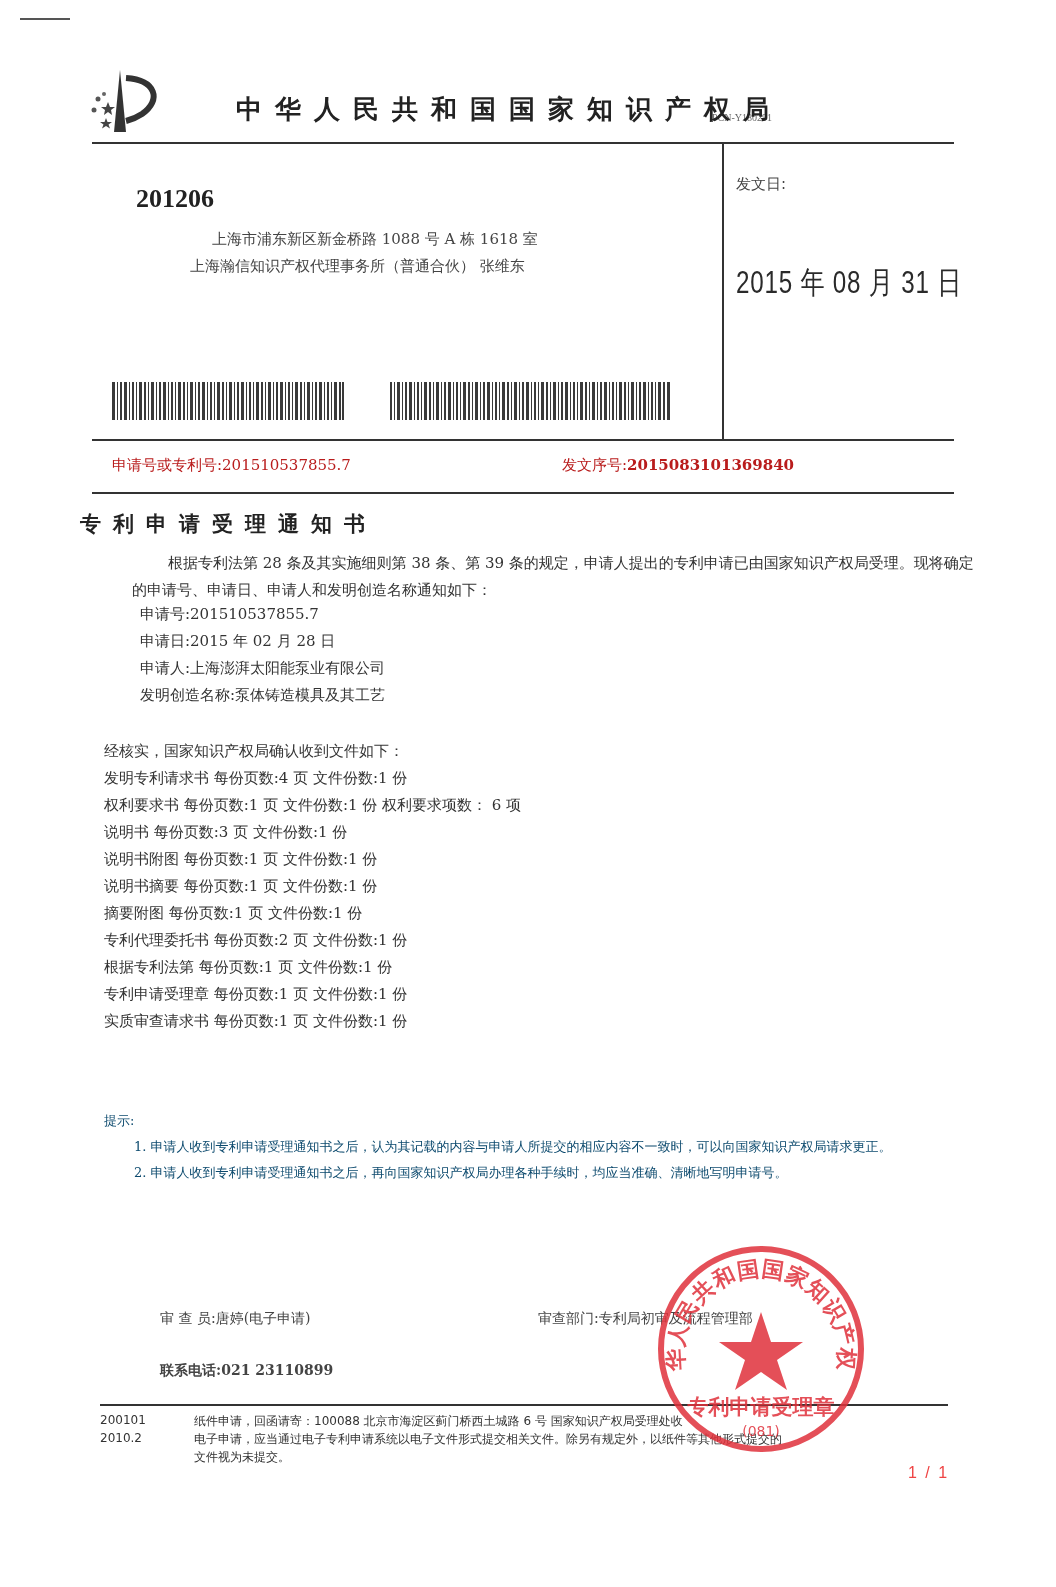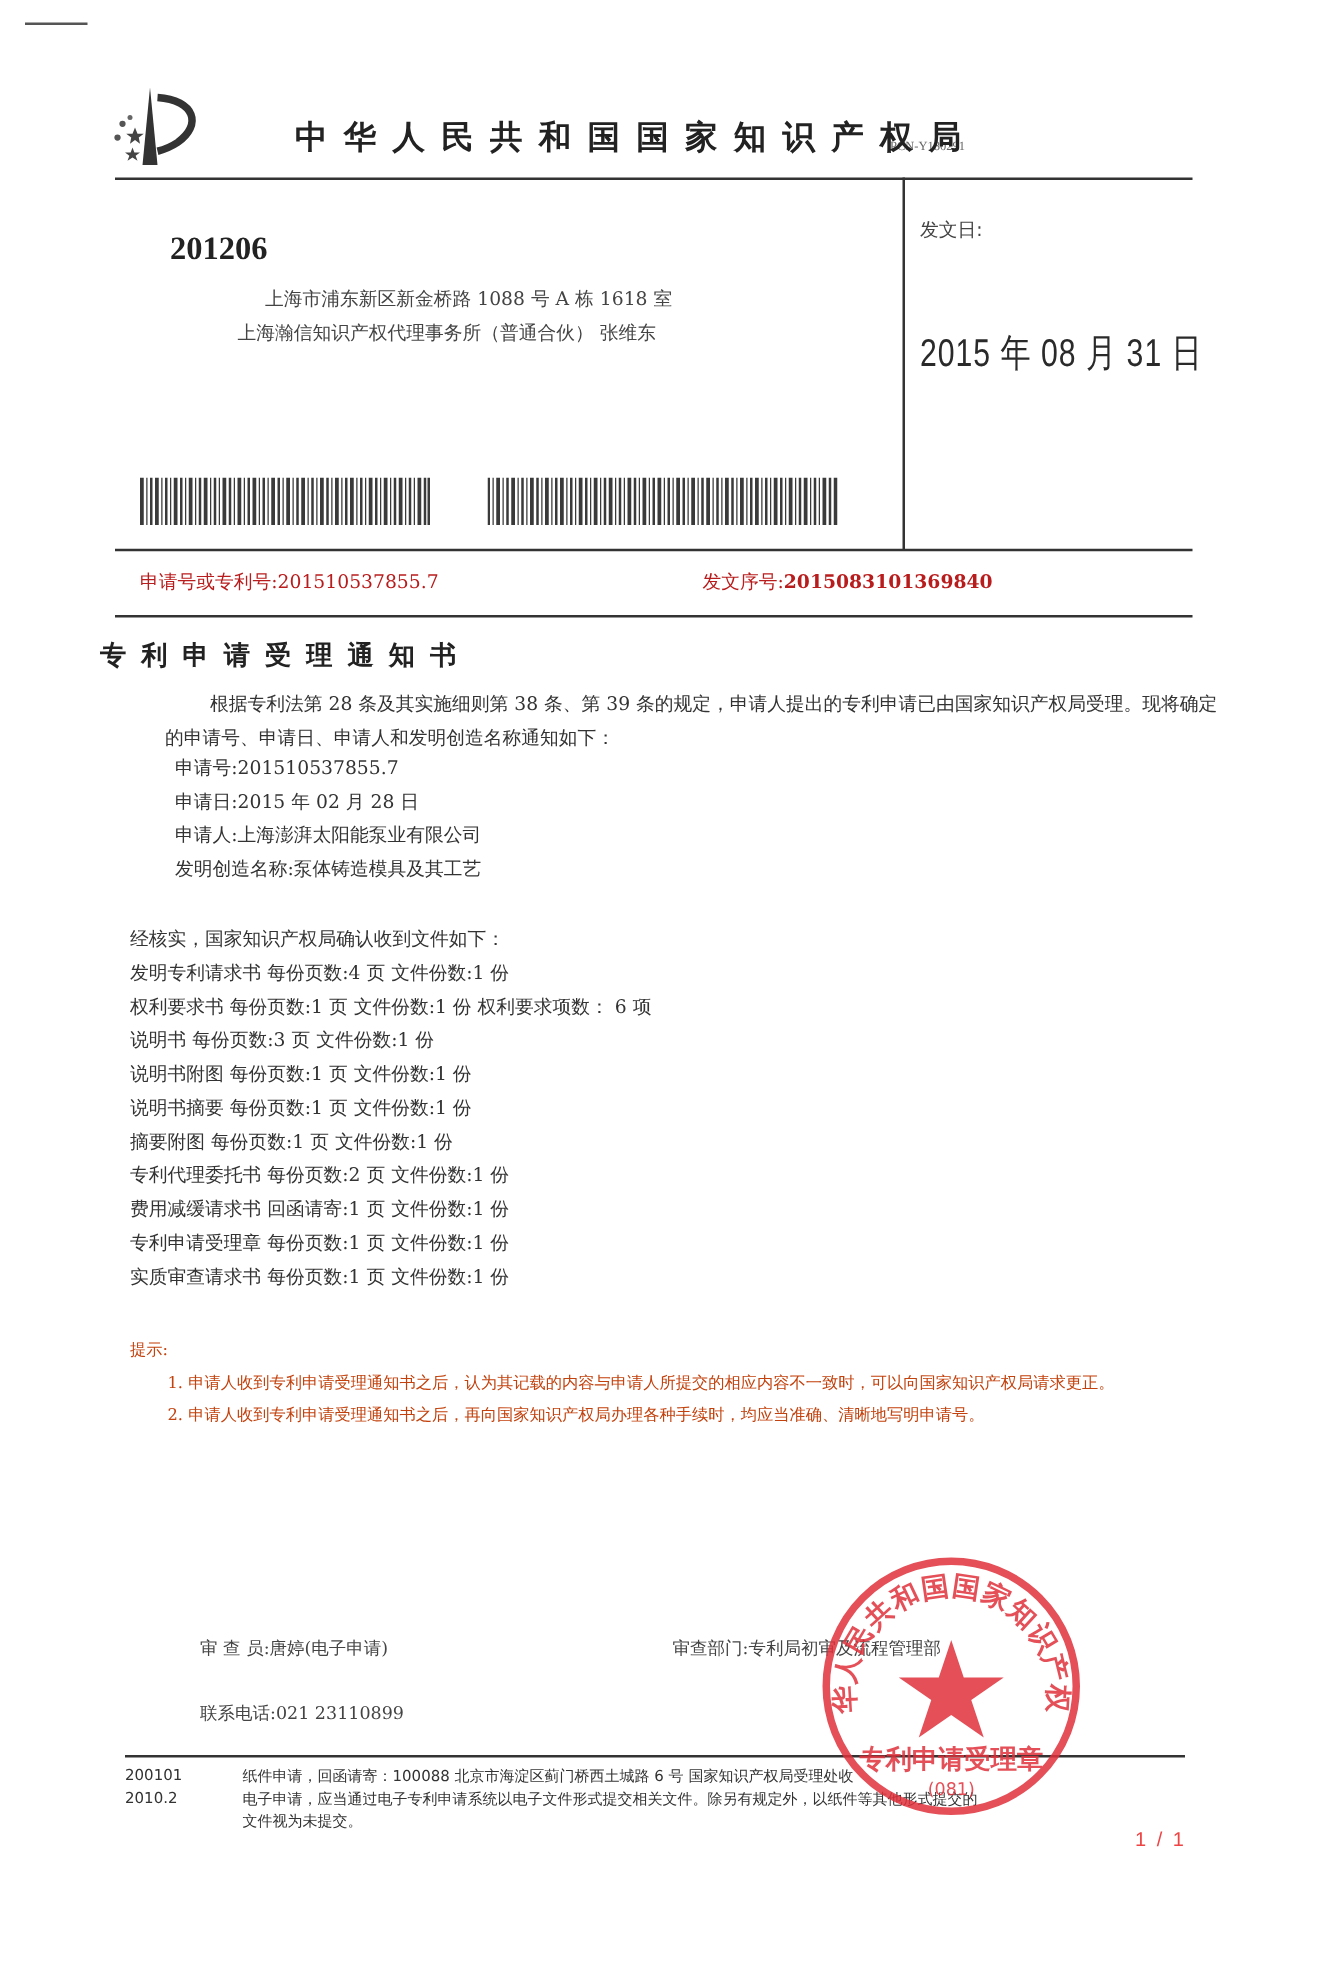--- a/index.html
+++ b/index.html
@@ -21,21 +21,21 @@
   .barcode { top: 382px; height: 38px; }
   .date-label { left: 736px; top: 175px; font-size: 15px; color: #444; font-family: "DejaVu Sans", sans-serif; }
   .date-value { left: 736px; top: 262px; font-size: 31px; color: #2a2a2a; font-family: "Liberation Sans Narrow", "Liberation Sans", sans-serif; transform: scaleX(0.78); transform-origin: left; letter-spacing: 1px; }
   .ref-line { top: 456px; font-size: 15px; color: #b91c1c; }
   .ref-line b { font-weight: bold; }
   .doc-title { left: 0; width: 1056px; top: 510px; font-size: 21px; font-weight: bold; letter-spacing: 12px; font-family: "DejaVu Sans", sans-serif; color: #222; padding-left: 60px; box-sizing: border-box; margin-left: 20px; }
   .para { left: 104px; width: 852px; font-size: 15px; line-height: 27px; color: #333; margin-left: 28px; }
   .indent { text-indent: 36px; }
   .field { left: 140px; font-size: 15px; color: #333; }
   .file-line { left: 104px; font-size: 15px; color: #333; text-align: right; }
-  .tips { left: 104px; width: 852px; font-size: 13px; line-height: 26px; color: #c2410c; }
+  .tips { left: 104px; width: 852px; font-size: 13px; line-height: 26px; color: #0c4a6e; margin-top: 40px; }
   .tip-item { text-indent: 30px; }
   .footer-small { font-size: 12px; color: #333; font-family: "DejaVu Sans", sans-serif; }
   .stamp { left: 654px; top: 1242px; width: 214px; height: 214px; }
   .page-num { left: 908px; top: 1464px; font-size: 16px; color: #ef4444; font-family: "Liberation Sans", sans-serif; letter-spacing: 2px; }
 </style>
 </head>
 <body>
 
 <div class="abs scan-mark"></div>
 
@@ -232,37 +232,37 @@
 </div>
 
 <div class="abs file-line" style="top:742px;">经核实，国家知识产权局确认收到文件如下：</div>
 <div class="abs file-line" style="top:769px;">发明专利请求书 每份页数:4 页 文件份数:1 份</div>
 <div class="abs file-line" style="top:796px;">权利要求书 每份页数:1 页 文件份数:1 份 权利要求项数： 6 项</div>
 <div class="abs file-line" style="top:823px;">说明书 每份页数:3 页 文件份数:1 份</div>
 <div class="abs file-line" style="top:850px;">说明书附图 每份页数:1 页 文件份数:1 份</div>
 <div class="abs file-line" style="top:877px;">说明书摘要 每份页数:1 页 文件份数:1 份</div>
 <div class="abs file-line" style="top:904px;">摘要附图 每份页数:1 页 文件份数:1 份</div>
 <div class="abs file-line" style="top:931px;">专利代理委托书 每份页数:2 页 文件份数:1 份</div>
-<div class="abs file-line" style="top:958px;">费用减缓请求书 回函请寄:1 页 文件份数:1 份</div>
+<div class="abs file-line" style="top:958px;">根据专利法第 每份页数:1 页 文件份数:1 份</div>
 <div class="abs file-line" style="top:985px;">专利申请受理章 每份页数:1 页 文件份数:1 份</div>
 <div class="abs file-line" style="top:1012px;">实质审查请求书 每份页数:1 页 文件份数:1 份</div>
 
 <div class="abs tips" style="top:1068px;">
   <div>提示:</div>
   <div class="tip-item">1. 申请人收到专利申请受理通知书之后，认为其记载的内容与申请人所提交的相应内容不一致时，可以向国家知识产权局请求更正。</div>
   <div class="tip-item">2. 申请人收到专利申请受理通知书之后，再向国家知识产权局办理各种手续时，均应当准确、清晰地写明申请号。</div>
 </div>
 
 <div class="abs" style="left:160px; top:1310px; font-size:14px; color:#444;">
   <span>审 查 员:</span><span>唐婷(电子申请)</span>
 </div>
 <div class="abs" style="left:538px; top:1310px; font-size:14px; color:#444;">
   <span>审查部门:</span><span>专利局初审及流程管理部</span>
 </div>
-<div class="abs" style="left:160px; top:1362px; font-size:14px; color:#444;">
+<div class="abs" style="left:160px; top:1362px; font-size:14px; color:#444;font-weight:bold;">
   <span>联系电话:</span><span>021 23110899</span>
 </div>
 
 <div class="abs hline" style="left:100px; top:1404px; width:848px;"></div>
 
 <div class="abs footer-small" style="left:100px; top:1413px;">200101</div>
 <div class="abs footer-small" style="left:100px; top:1431px;">2010.2</div>
 <div class="abs footer-small" style="left:194px; top:1413px;">纸件申请，回函请寄：100088 北京市海淀区蓟门桥西土城路 6 号 国家知识产权局受理处收</div>
 <div class="abs footer-small" style="left:194px; top:1431px; white-space:nowrap;">电子申请，应当通过电子专利申请系统以电子文件形式提交相关文件。除另有规定外，以纸件等其他形式提交的</div>
 <div class="abs footer-small" style="left:194px; top:1449px;">文件视为未提交。</div>

